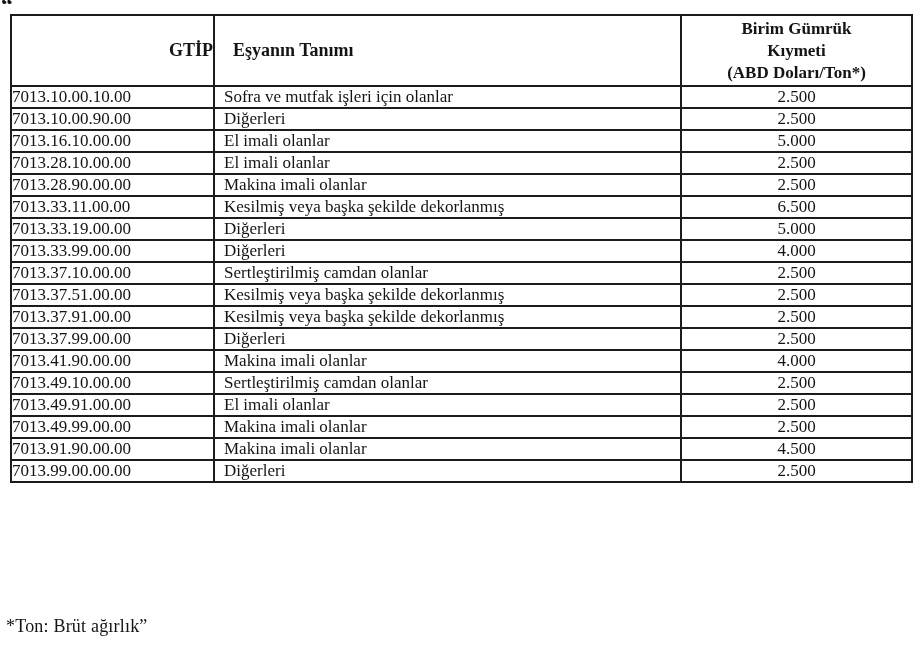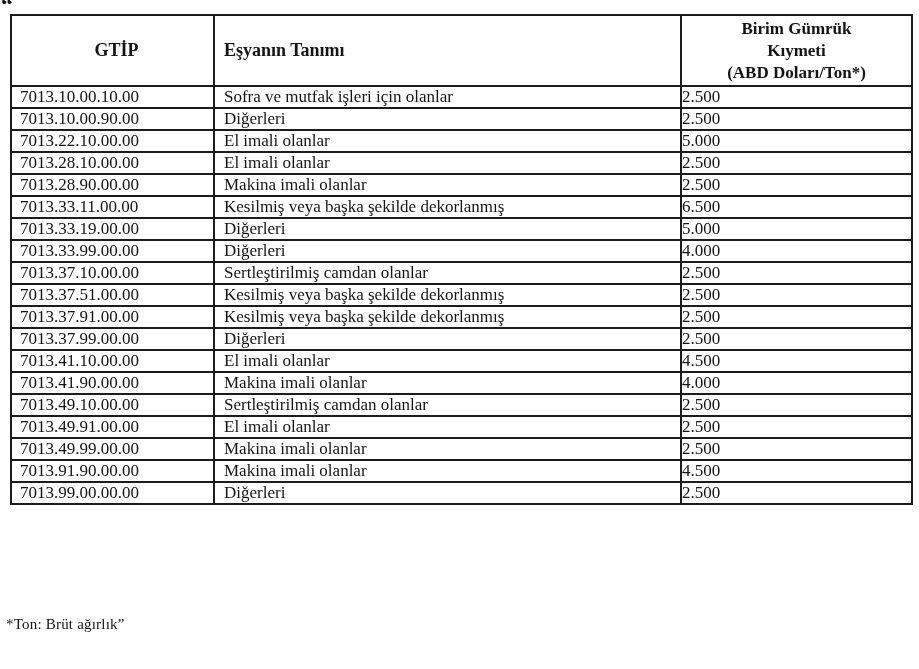--- a/index.html
+++ b/index.html
@@ -40,57 +40,57 @@
     overflow: hidden;
   }
   thead th {
     height: 69px;
     font-size: 18px;
     font-weight: bold;
     vertical-align: middle;
     padding: 0;
   }
   thead th.h-gtip {
-    text-align: center;
+    text-align: right;
     padding-left: 8px;
     margin-top: 30px;
   }
   thead th.h-desc {
     text-align: left;
-    padding-left: 9px;
+    padding-left: 18px;
   }
   thead th.h-value {
     text-align: center;
     white-space: pre-line;
     line-height: 22px;
     font-size: 17px;
   }
   tbody td {
     font-size: 17px;
     line-height: 20px;
     padding: 0;
     vertical-align: middle;
   }
   tbody td.cell-code {
-    padding-left: 8px;
+    padding-left: 0;
     height: 20px;
     white-space: nowrap;
   }
   tbody td.cell-desc {
     padding-left: 9px;
     padding-right: 19px;
   }
   tbody td.cell-value {
-    text-align: left;
+    text-align: center;
   }
   .footnote {
     position: absolute;
     left: 6px;
     top: 616px;
-    font-size: 15px;
+    font-size: 18px;
     letter-spacing: 0.2px;
   }
 </style>
 </head>
 <body>
 
 <div class="top-mark">“</div>
 
 <table class="doc-table">
   <colgroup>
@@ -112,21 +112,21 @@
     <td class="cell-code">7013.10.00.10.00</td>
     <td class="cell-desc">Sofra ve mutfak işleri için olanlar</td>
     <td class="cell-value">2.500</td>
   </tr>
       <tr>
     <td class="cell-code">7013.10.00.90.00</td>
     <td class="cell-desc">Diğerleri</td>
     <td class="cell-value">2.500</td>
   </tr>
       <tr>
-    <td class="cell-code">7013.22.10.00.00</td>
+    <td class="cell-code">7013.16.10.00.00</td>
     <td class="cell-desc">El imali olanlar</td>
     <td class="cell-value">5.000</td>
   </tr>
       <tr>
     <td class="cell-code">7013.28.10.00.00</td>
     <td class="cell-desc">El imali olanlar</td>
     <td class="cell-value">2.500</td>
   </tr>
       <tr>
     <td class="cell-code">7013.28.90.00.00</td>
@@ -162,25 +162,20 @@
     <td class="cell-code">7013.37.91.00.00</td>
     <td class="cell-desc">Kesilmiş veya başka şekilde dekorlanmış</td>
     <td class="cell-value">2.500</td>
   </tr>
       <tr>
     <td class="cell-code">7013.37.99.00.00</td>
     <td class="cell-desc">Diğerleri</td>
     <td class="cell-value">2.500</td>
   </tr>
       <tr>
-    <td class="cell-code">7013.41.10.00.00</td>
-    <td class="cell-desc">El imali olanlar</td>
-    <td class="cell-value">4.500</td>
-  </tr>
-      <tr>
     <td class="cell-code">7013.41.90.00.00</td>
     <td class="cell-desc">Makina imali olanlar</td>
     <td class="cell-value">4.000</td>
   </tr>
       <tr>
     <td class="cell-code">7013.49.10.00.00</td>
     <td class="cell-desc">Sertleştirilmiş camdan olanlar</td>
     <td class="cell-value">2.500</td>
   </tr>
       <tr>

